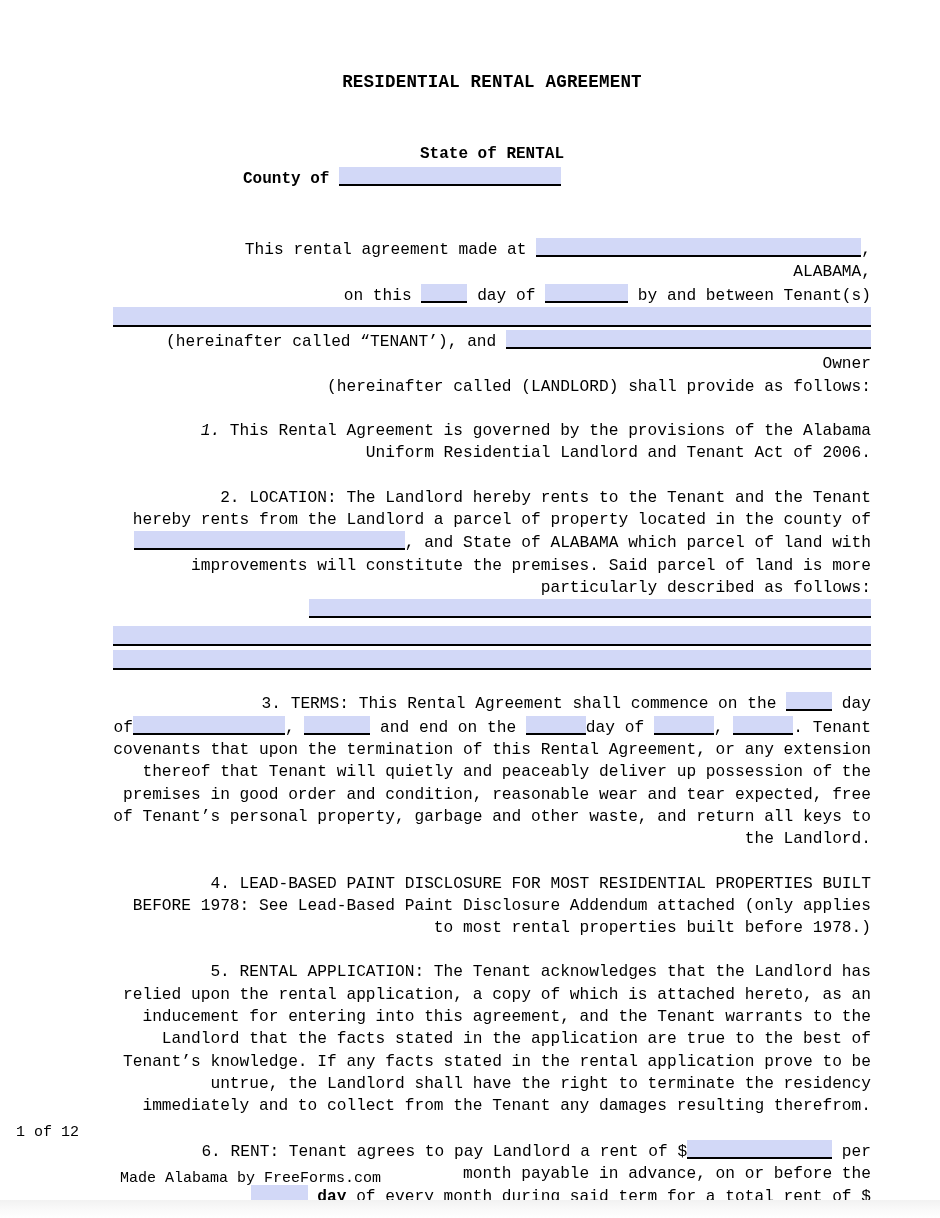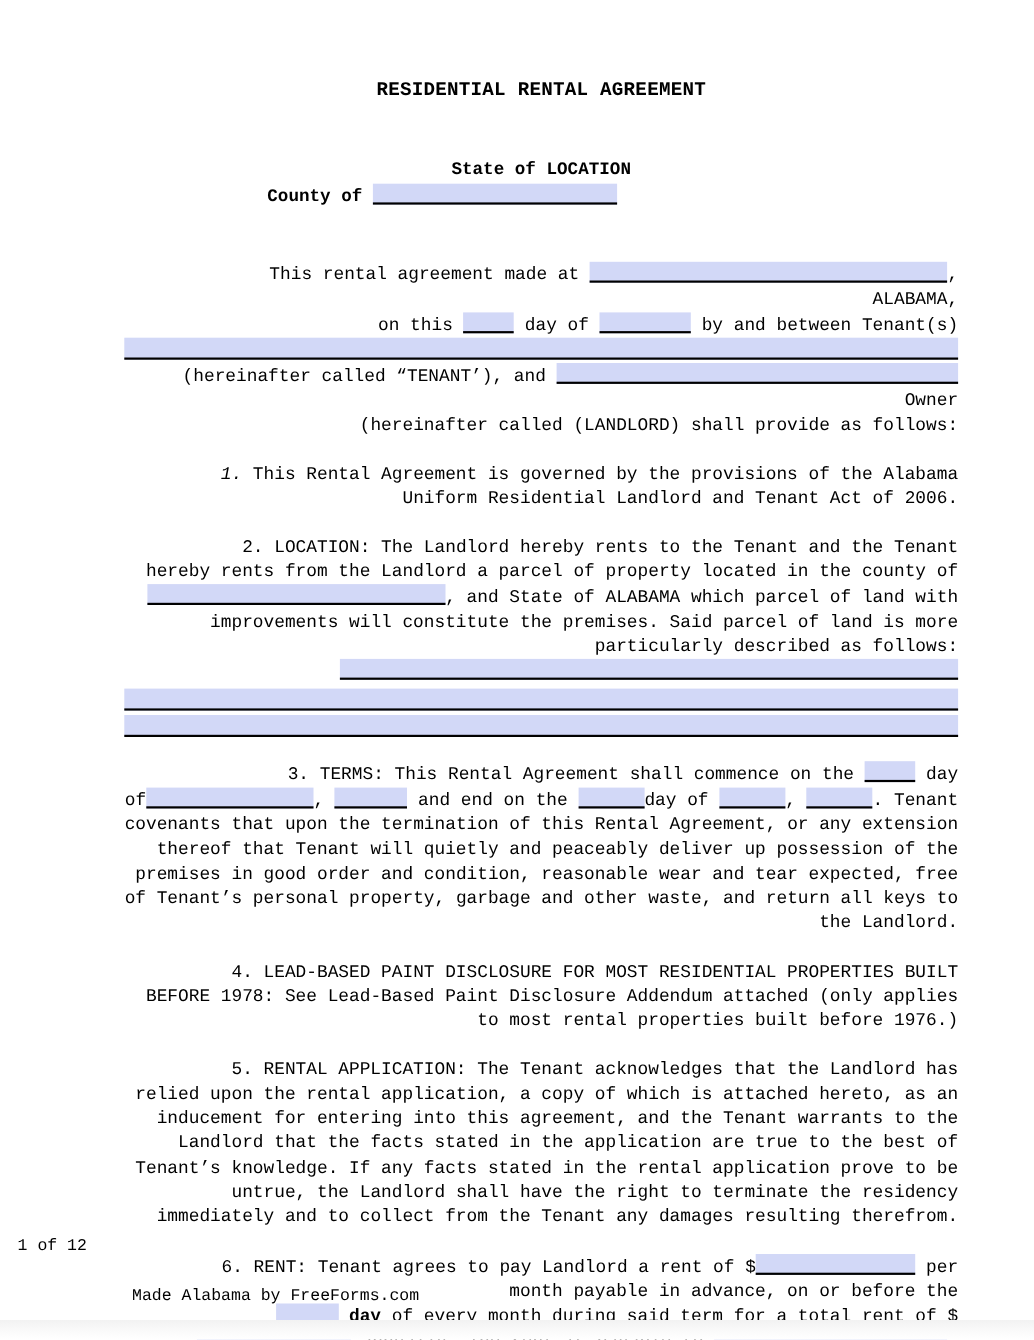--- a/index.html
+++ b/index.html
@@ -132,38 +132,38 @@
   }
 </style>
 </head>
 <body>
 
 <div class="page">
   <div class="content">
 
     <h1 class="doc-title">RESIDENTIAL RENTAL AGREEMENT</h1>
 
-    <div class="state-line">State of LOCATION</div>
+    <div class="state-line">State of RENTAL</div>
 
     <div class="county-line"><span>County of</span> <span class="fld w-county"></span></div>
 
     <p class="para gap-before-1"><span class="indent"></span><span>This rental agreement made at</span> <span class="fld w-madeat"></span><span>, ALABAMA,</span><br><span>on this</span> <span class="fld w-day"></span> <span>day of</span> <span class="fld w-month"></span>  <span>by and between  Tenant(s)</span><br><span class="fld w-tenant"></span><br><span>(hereinafter called “TENANT’), and</span> <span class="fld w-owner"></span> <span>Owner</span><br><span>(hereinafter called (LANDLORD) shall provide as follows:</span></p>
 
     <p class="para gap-clause"><span class="indent"></span><span class="ital">1.</span> <span>This Rental Agreement is governed by the provisions of the Alabama Uniform Residential Landlord and Tenant Act of 2006.</span></p>
 
     <p class="para gap-clause"><span class="indent"></span><span>2.</span> <span>LOCATION:</span> <span>The Landlord hereby rents to the Tenant and the Tenant hereby rents from the Landlord a parcel of property located in the county of</span><br><span class="fld w-loccty"></span><span>, and State of ALABAMA which parcel of land with improvements will constitute the premises. Said parcel of land is more particularly described as follows:</span> <span class="fld w-descr1"></span></p>
 
     <div class="descr-block">
       <span class="fld w-descrfull descr-line"></span>
       <span class="fld w-descrfull descr-line"></span>
     </div>
 
     <p class="para gap-clause"><span class="indent"></span><span>3.</span> <span>TERMS:</span> <span>This Rental Agreement shall commence on the</span> <span class="fld w-t1"></span> <span>day</span><br><span>of</span><span class="fld w-t2"></span><span>,</span> <span class="fld w-t3"></span> <span>and end on the</span> <span class="fld w-t4"></span><span>day of</span> <span class="fld w-t5"></span><span>,</span> <span class="fld w-t6"></span><span>. Tenant</span><br><span>covenants that upon the termination of this Rental Agreement, or any extension thereof that Tenant will quietly and peaceably deliver up possession of the premises in good order and condition, reasonable wear and tear expected, free of Tenant’s personal property, garbage and other waste, and return all keys to the Landlord.</span></p>
 
-    <p class="para gap-clause"><span class="indent"></span><span>4.</span> <span>LEAD-BASED PAINT DISCLOSURE FOR MOST RESIDENTIAL PROPERTIES BUILT BEFORE 1978:</span> <span>See Lead-Based Paint Disclosure Addendum attached (only applies to most rental properties built before 1976.)</span></p>
+    <p class="para gap-clause"><span class="indent"></span><span>4.</span> <span>LEAD-BASED PAINT DISCLOSURE FOR MOST RESIDENTIAL PROPERTIES BUILT BEFORE 1978:</span> <span>See Lead-Based Paint Disclosure Addendum attached (only applies to most rental properties built before 1978.)</span></p>
 
     <p class="para gap-clause"><span class="indent"></span><span>5.</span> <span>RENTAL APPLICATION:</span> <span>The Tenant acknowledges that the Landlord has relied upon the rental application, a copy of which is attached hereto, as an inducement for entering into this agreement, and the Tenant warrants to the Landlord that the facts stated in the application are true to the best of Tenant’s knowledge. If any facts stated in the rental application prove to be untrue, the Landlord shall have the right to terminate the residency immediately and to collect from the Tenant any damages resulting therefrom.</span></p>
 
     <p class="para gap-clause"><span class="indent"></span><span>6.</span> <span>RENT:</span> <span>Tenant agrees to pay Landlord a rent of  $</span><span class="fld w-rent"></span> <span>per month payable in advance, on or before the</span><br><span class="fld w-rentday"></span> <span class="bold">day</span> <span>of every month during said term for a total rent of $</span><span class="fld w-total"></span> <span>annually. The rent is payable to</span> <span class="fld w-payable"></span><span>,</span><br><span>mail to</span> <span class="fld w-mailto"></span> <span>or as</span><br><span>Landlord may</span></p>
 
   </div>
 
   <div class="page-number">1 of 12</div>
   <div class="made-by">Made Alabama by FreeForms.com</div>
 </div>

